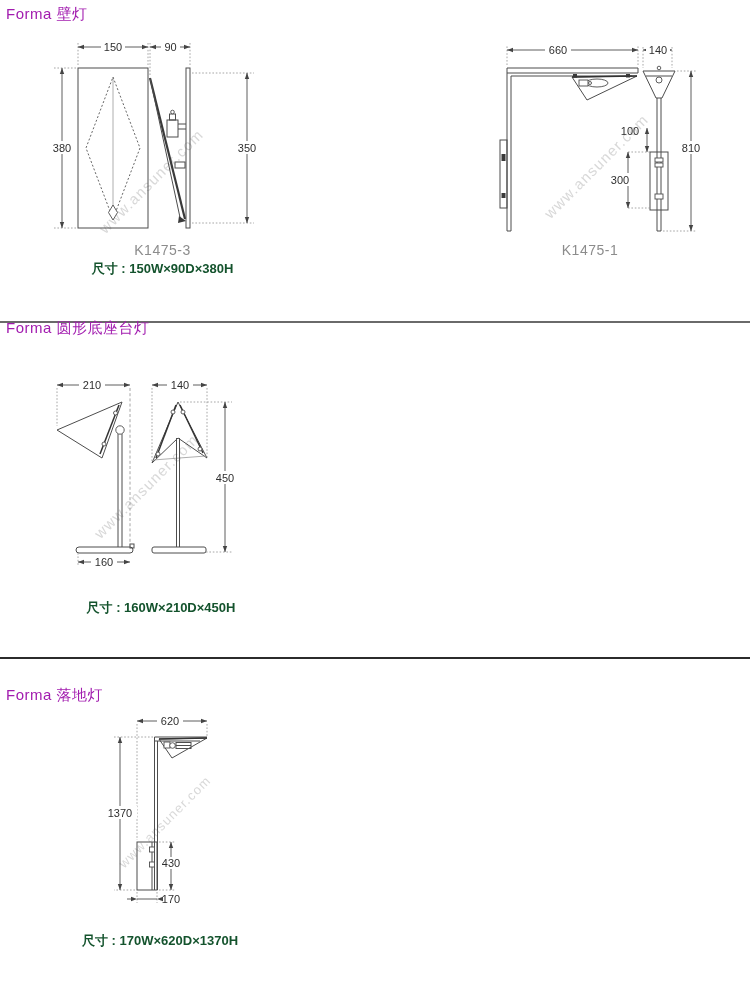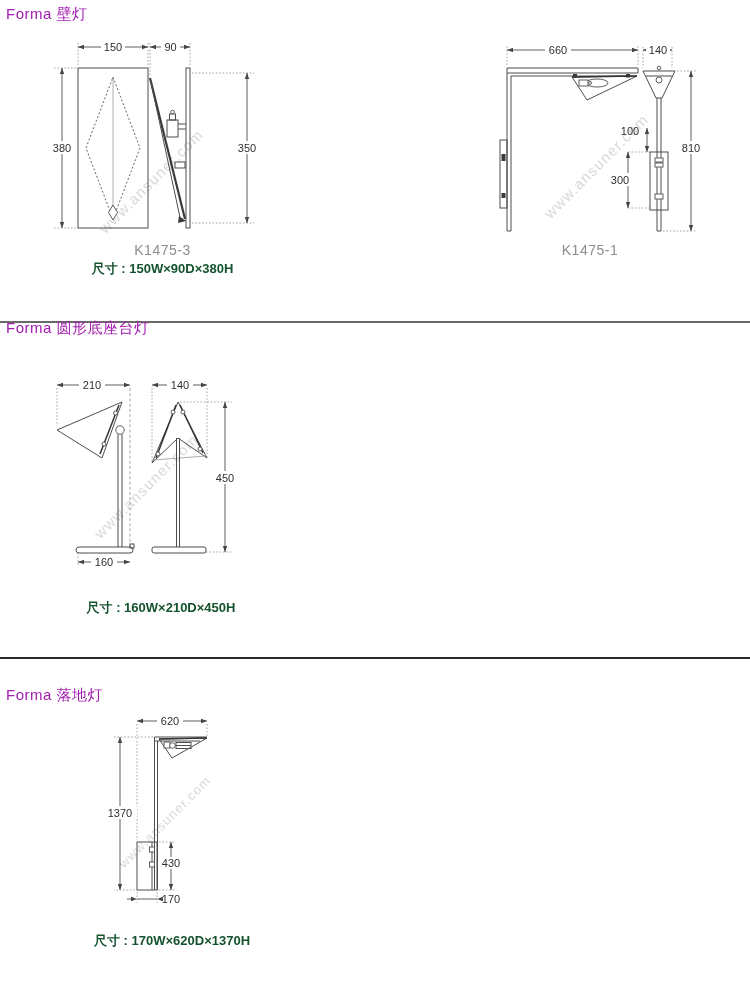--- a/index.html
+++ b/index.html
@@ -319,15 +319,15 @@
       <line class="ext" x1="57" y1="187" x2="57" y2="198"></line>
       <line class="ext" x1="77" y1="187" x2="77" y2="198"></line>
       <line class="dim" x1="57" y1="194" x2="77" y2="194"></line>
       <line class="dim" x1="47" y1="194" x2="51" y2="194"></line>
       <path class="ah" d="M57,194 l-6,-2.2 l0,4.4 z"></path>
         <path class="ah" d="M77,194 l6,-2.2 l0,4.4 z"></path>
       <text x="91" y="198">170</text>
     </g>
   </svg>
 
-  <div class="size" style="left:52px;top:932px;width:240px">尺寸 : 170W×620D×1370H</div>
+  <div class="size" style="left:40px;top:932px;width:240px">尺寸 : 170W×620D×1370H</div>
 
 </div>
 
 </body></html>

